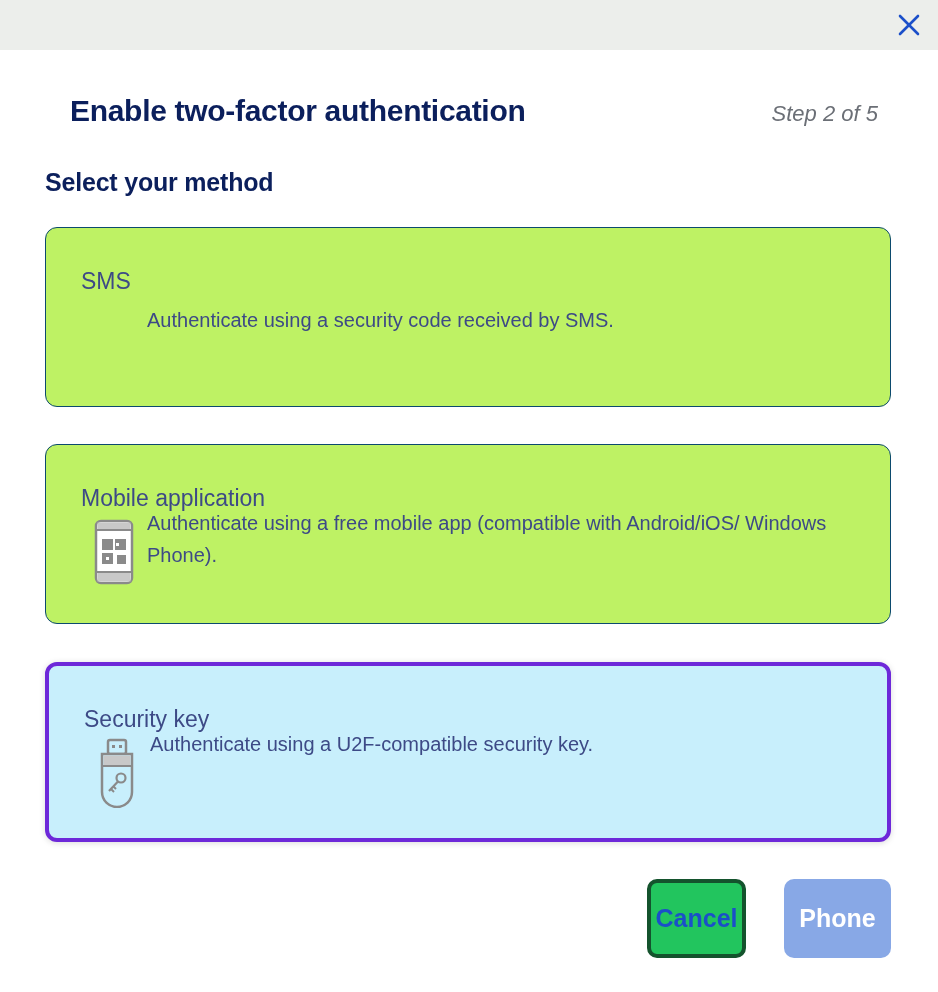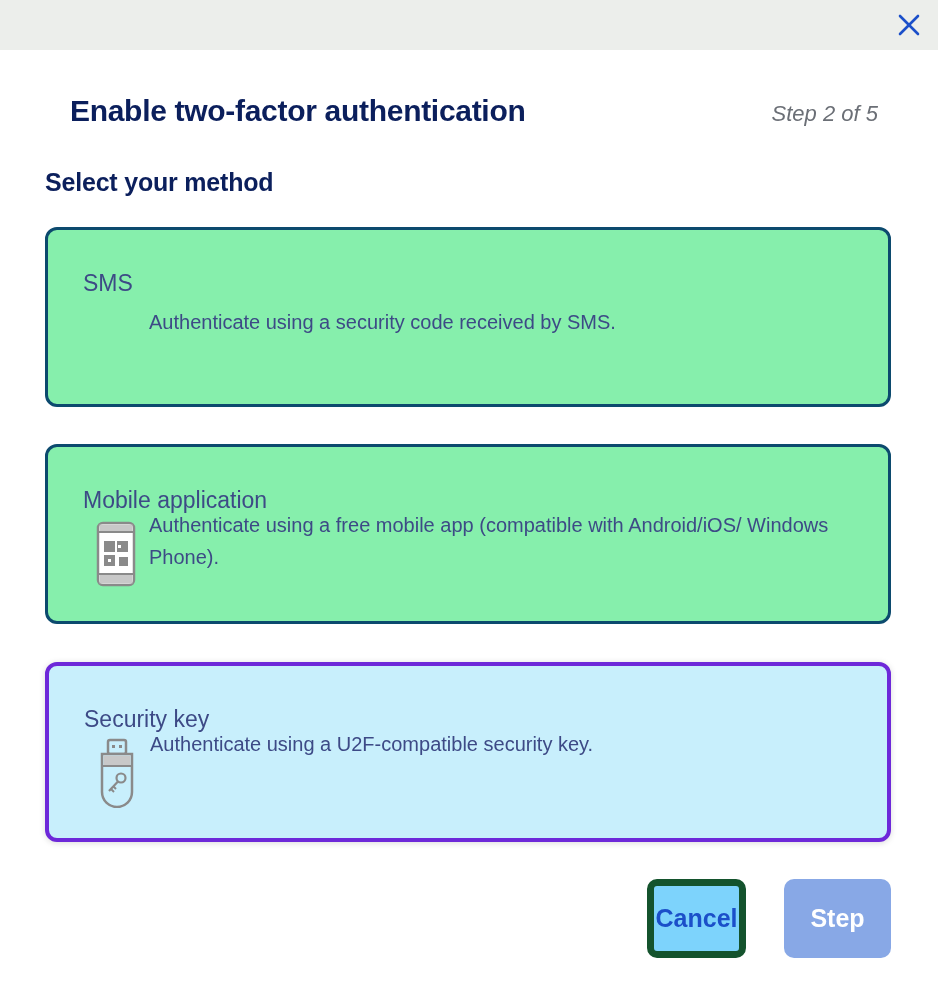--- a/index.html
+++ b/index.html
@@ -25,21 +25,21 @@
     font-size: 22px; font-style: italic; color: #6b6f76;
   }
   .subtitle {
     position: absolute; left: 45px; top: 168px;
     font-size: 25px; font-weight: bold; color: #0b1f5c;
     letter-spacing: -0.2px;
   }
 
   .card {
     position: absolute; left: 45px; width: 846px; height: 180px;
-    border: 3px solid #0c4a6e; border-radius: 12px; background: #86efac;
+    border: 1px solid #0c4a6e; border-radius: 12px; background: #bef264;
     cursor: pointer;
   }
   .card.selected {
     border: 4px solid #6d28d9; background: #c8effc;
     box-shadow: 0 1px 6px rgba(0,0,0,0.15);
   }
   .card-title {
     position: absolute; left: 35px; top: 40px;
     font-size: 23px; color: #3d4a86;
   }
@@ -50,21 +50,21 @@
     position: absolute; left: 101px; top: 62px; width: 680px;
     font-size: 20px; line-height: 32px; color: #3d4a86;
   }
 
   .btn {
     position: absolute; top: 879px; height: 79px; border-radius: 10px;
     font-size: 25px; font-weight: bold; display: flex; align-items: center; justify-content: center;
     cursor: pointer; font-family: "Liberation Sans", "DejaVu Sans", sans-serif;
   }
   .btn-cancel {
-    left: 647px; width: 99px; border: 7px solid #14532d; background: #7dd3fc; color: #1b4fc9;
+    left: 647px; width: 99px; border: 4px solid #14532d; background: #22c55e; color: #1b4fc9;
   }
   .btn-next {
     left: 784px; width: 107px; border: none; background: #88a8e6; color: #ffffff;
   }
 </style>
 </head>
 <body>
 
 <div class="topbar">
   <div class="close-btn">
@@ -118,13 +118,13 @@
       <circle cx="22" cy="40" r="4.5" fill="none" stroke="#8a8a8a" stroke-width="2.2"></circle>
       <line x1="19" y1="43.5" x2="10" y2="53" stroke="#8a8a8a" stroke-width="2.2"></line>
       <line x1="12" y1="51" x2="15" y2="54" stroke="#8a8a8a" stroke-width="2"></line>
       <line x1="14.5" y1="48.5" x2="17" y2="51" stroke="#8a8a8a" stroke-width="2"></line>
     </svg>
   </div>
   <div class="card-desc">Authenticate using a U2F-compatible security key.</div>
 </div>
 
 <button class="btn btn-cancel">Cancel</button>
-<button class="btn btn-next">Step</button>
+<button class="btn btn-next">Phone</button>
 
 </body></html>

